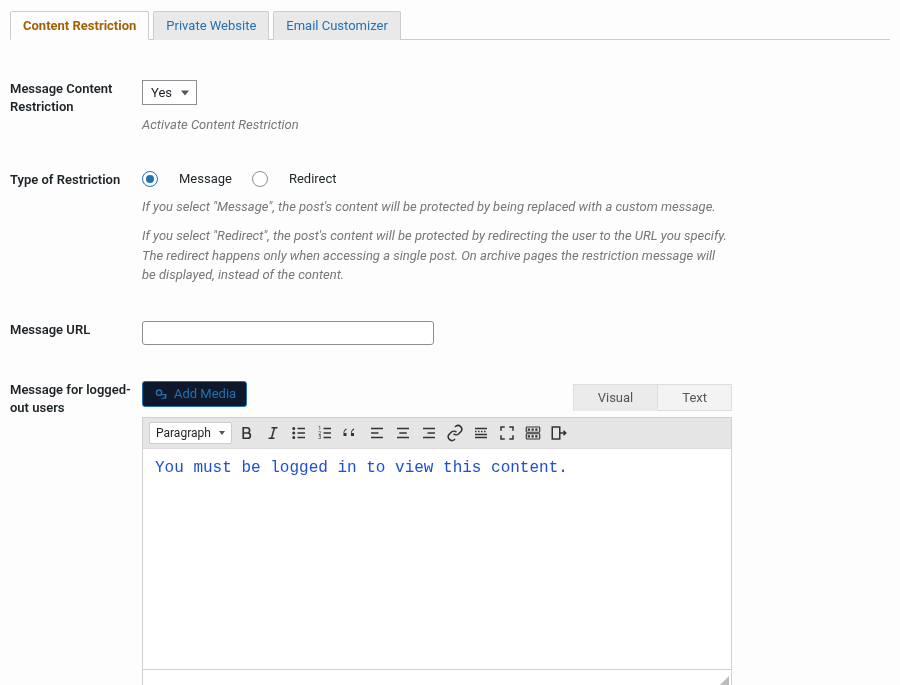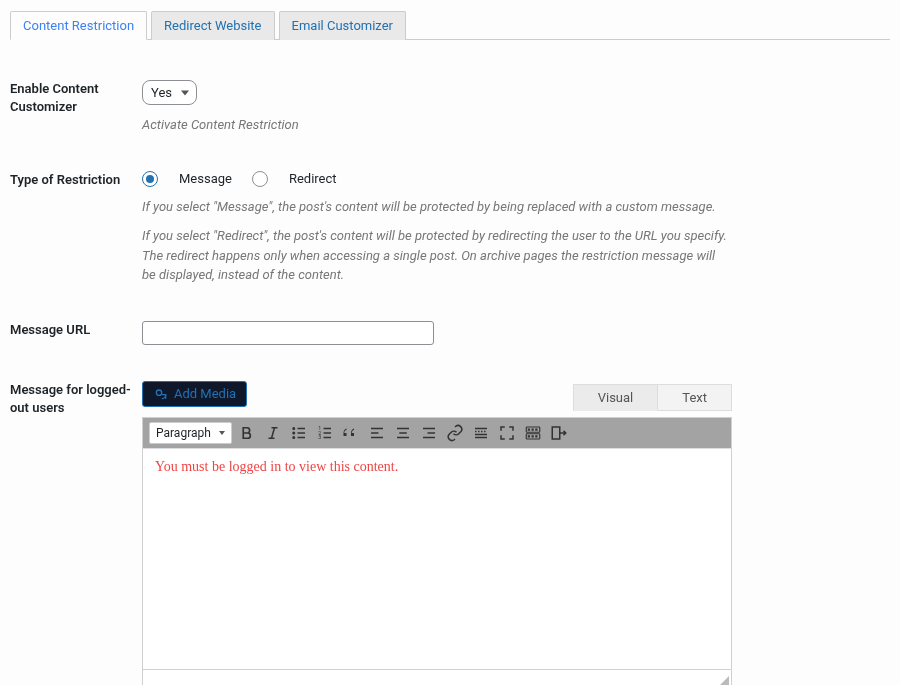--- a/index.html
+++ b/index.html
@@ -27,22 +27,22 @@
     cursor: pointer;
     font-size: 13px;
     border-top-left-radius: 2px;
     border-top-right-radius: 2px;
     position: relative;
     top: 1px;
   }
   .tab.active {
     background: #fdfdfd;
     border-bottom: 1px solid #fdfdfd;
-    color: #3b82f6;
-    font-weight: 400;
+    color: #a16207;
+    font-weight: 700;
   }
   .form-row {
     display: flex;
     margin-bottom: 36px;
   }
   .form-label {
     width: 132px;
     flex-shrink: 0;
     font-weight: 600;
     color: #1d2327;
@@ -50,21 +50,21 @@
     line-height: 1.4;
     padding-right: 10px;
   }
   .form-field {
     flex: 1;
     max-width: 590px;
   }
   .select-wrap {
     display: inline-block;
     border: 1px solid #8c8f94;
-    border-radius: 8px;
+    border-radius: 0;
     padding: 4px 24px 4px 8px;
     background: #fff;
     position: relative;
     font-size: 13px;
   }
   .select-wrap::after {
     content: "";
     position: absolute;
     right: 7px;
     top: 50%;
@@ -161,21 +161,21 @@
   }
   .editor-box {
     border: 1px solid #d0d0d0;
     background: #fff;
   }
   .toolbar {
     display: flex;
     align-items: center;
     gap: 4px;
     padding: 4px 6px;
-    background: #a3a3a3;
+    background: #e5e5e5;
     border-bottom: 1px solid #ddd;
     flex-wrap: wrap;
   }
   .tb-select {
     border: 1px solid #ccc;
     background: #fff;
     padding: 3px 20px 3px 6px;
     font-size: 12px;
     position: relative;
     border-radius: 2px;
@@ -197,23 +197,23 @@
     display: flex;
     align-items: center;
     justify-content: center;
     cursor: pointer;
     color: #333;
   }
   .tb-btn svg { width: 18px; height: 18px; }
   .editor-content {
     min-height: 220px;
     padding: 10px 12px;
-    font-family: Liberation Serif, serif;
-    font-size: 14px;
-    color: #ef4444;
+    font-family: Liberation Mono, monospace;
+    font-size: 16px;
+    color: #1d4ed8;
   }
   .editor-status {
     border: 1px solid #d0d0d0;
     border-top: none;
     height: 18px;
     background: #fff;
     position: relative;
   }
   .resize-grip {
     position: absolute;
@@ -232,26 +232,26 @@
     border-style: solid;
     border-width: 0 0 9px 9px;
     border-color: transparent transparent #bbb transparent;
   }
 </style>
 </head>
 <body>
 
 <div class="tabs">
   <div class="tab active">Content Restriction</div>
-  <div class="tab">Redirect Website</div>
+  <div class="tab">Private Website</div>
   <div class="tab">Email Customizer</div>
 </div>
 
 <div class="form-row">
-  <div class="form-label">Enable Content Customizer</div>
+  <div class="form-label">Message Content Restriction</div>
   <div class="form-field">
     <div class="select-wrap">
       <span>Yes</span>
     </div>
     <div class="helper">Activate Content Restriction</div>
   </div>
 </div>
 
 <div class="form-row">
   <div class="form-label">Type of Restriction</div>

